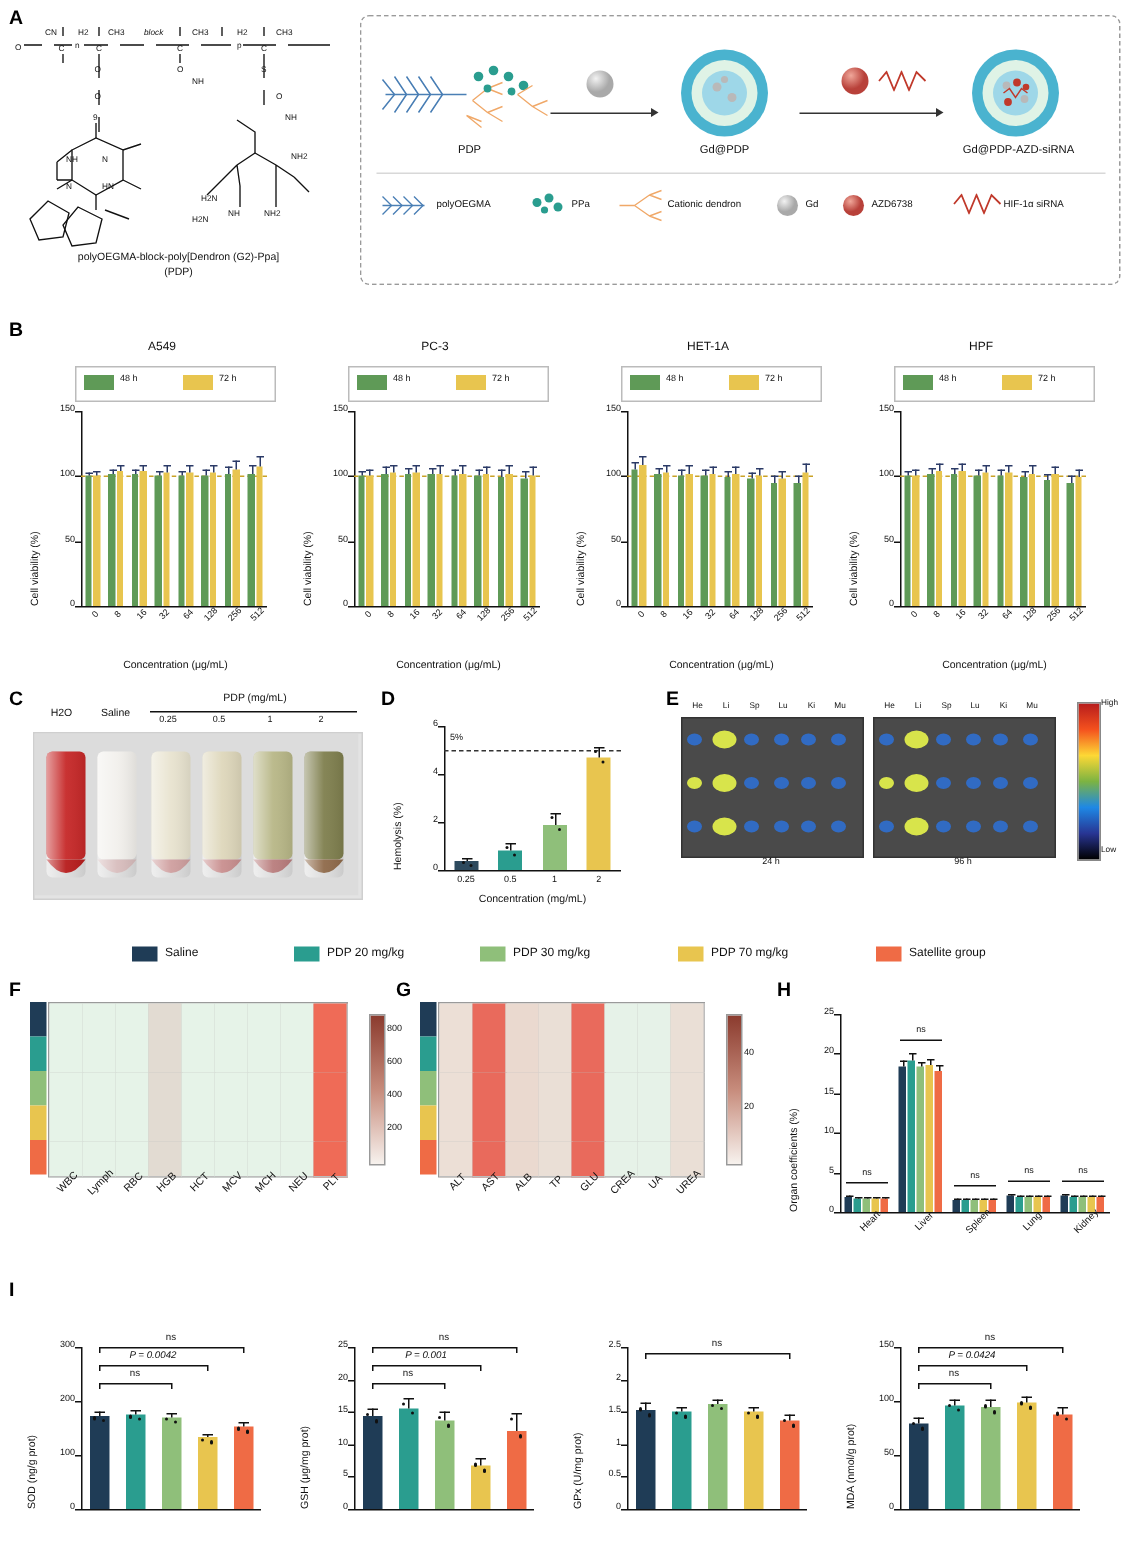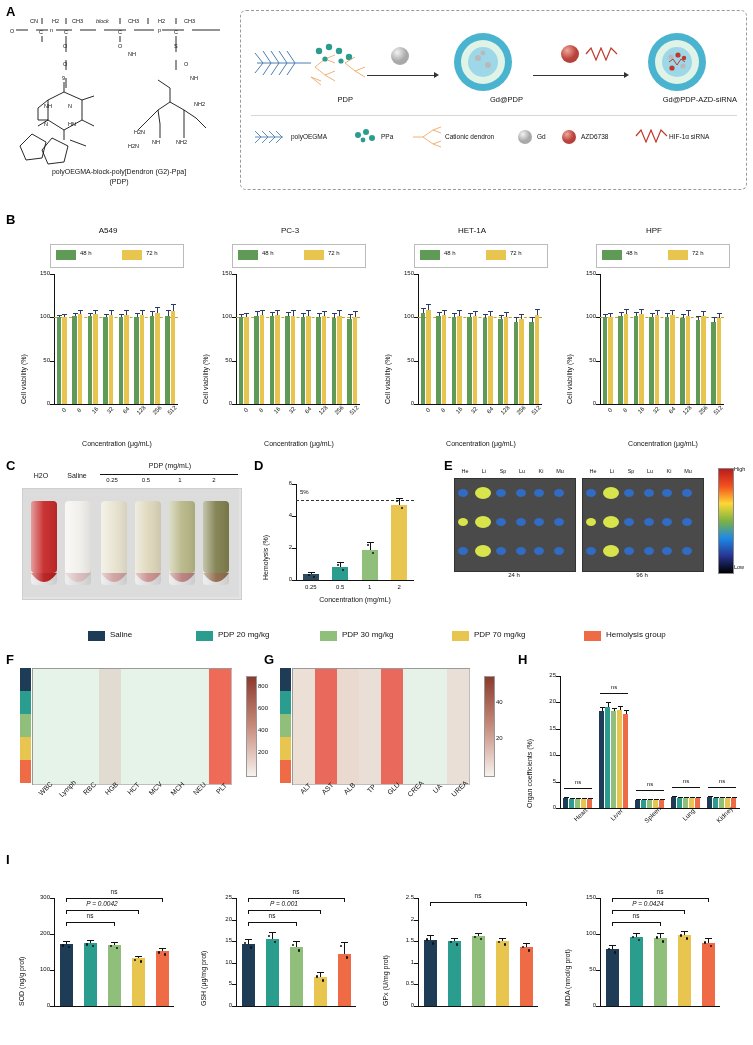--- a/index.html
+++ b/index.html
@@ -19,21 +19,21 @@
   .tiny{font-size:5.5px;}
   .center{text-align:center;}
 
   
   #panelA{position:absolute;left:0;top:0;width:753px;height:205px;}
   #chemBox{position:absolute;left:8px;top:8px;width:222px;height:190px;}
   #schemeBox{
     position:absolute;left:240px;top:10px;width:505px;height:178px;
     border:1.2px dashed #9a9a9a;border-radius:6px;background:#fff;
   }
-  .nodeLabel{position:absolute;font-size:7.5px;text-align:right;color:#111;}
+  .nodeLabel{position:absolute;font-size:7.5px;text-align:center;color:#111;}
   .arrowLine{position:absolute;height:1px;background:#333;}
   .arrowHead{position:absolute;width:0;height:0;border-top:3px solid transparent;border-bottom:3px solid transparent;border-left:5px solid #333;}
   .legendRow{position:absolute;font-size:6.5px;color:#111;}
 
   
   #panelB{position:absolute;left:0;top:212px;width:753px;height:240px;}
   .bchart{position:absolute;top:14px;width:175px;height:226px;}
   .plotTitle{font-size:8px;text-align:center;font-weight:normal;}
   .axisLabelY{
     position:absolute;font-size:7px;
@@ -742,21 +742,21 @@
 <div id="grpLegend">
     <div style="position:absolute;left:88px;top:3px;width:17px;height:10px;background:#1f3c56;"></div>
     <div style="position:absolute;left:110px;top:2px;font-size:8px;">Saline</div>
     <div style="position:absolute;left:196px;top:3px;width:17px;height:10px;background:#2a9d8f;"></div>
     <div style="position:absolute;left:218px;top:2px;font-size:8px;">PDP 20 mg/kg</div>
     <div style="position:absolute;left:320px;top:3px;width:17px;height:10px;background:#8fbf7a;"></div>
     <div style="position:absolute;left:342px;top:2px;font-size:8px;">PDP 30 mg/kg</div>
     <div style="position:absolute;left:452px;top:3px;width:17px;height:10px;background:#e8c54f;"></div>
     <div style="position:absolute;left:474px;top:2px;font-size:8px;">PDP 70 mg/kg</div>
     <div style="position:absolute;left:584px;top:3px;width:17px;height:10px;background:#ef6b45;"></div>
-    <div style="position:absolute;left:606px;top:2px;font-size:8px;">Hemolysis group</div>
+    <div style="position:absolute;left:606px;top:2px;font-size:8px;">Satellite group</div>
   </div>
 
 <div id="panelF">
   <div class="panel-letter" style="left:6px;top:0px;">F</div>
   <div id="fheat" class="abs" style="left:16px;top:16px;">
       <div style="position:absolute;left:16px;top:0px;width:198px;height:115px;border:1px solid #9a9a9a;">
         <div style="position:absolute;left:0px;top:0px;width:22px;height:23px;background:#e6f3e8;border-right:1px solid #bdbdbd;border-bottom:1px solid #bdbdbd;"></div>
         <div style="position:absolute;left:22px;top:0px;width:22px;height:23px;background:#e6f3e8;border-right:1px solid #bdbdbd;border-bottom:1px solid #bdbdbd;"></div>
         <div style="position:absolute;left:44px;top:0px;width:22px;height:23px;background:#e6f3e8;border-right:1px solid #bdbdbd;border-bottom:1px solid #bdbdbd;"></div>
         <div style="position:absolute;left:66px;top:0px;width:22px;height:23px;background:#e2dbd2;border-right:1px solid #bdbdbd;border-bottom:1px solid #bdbdbd;"></div>

